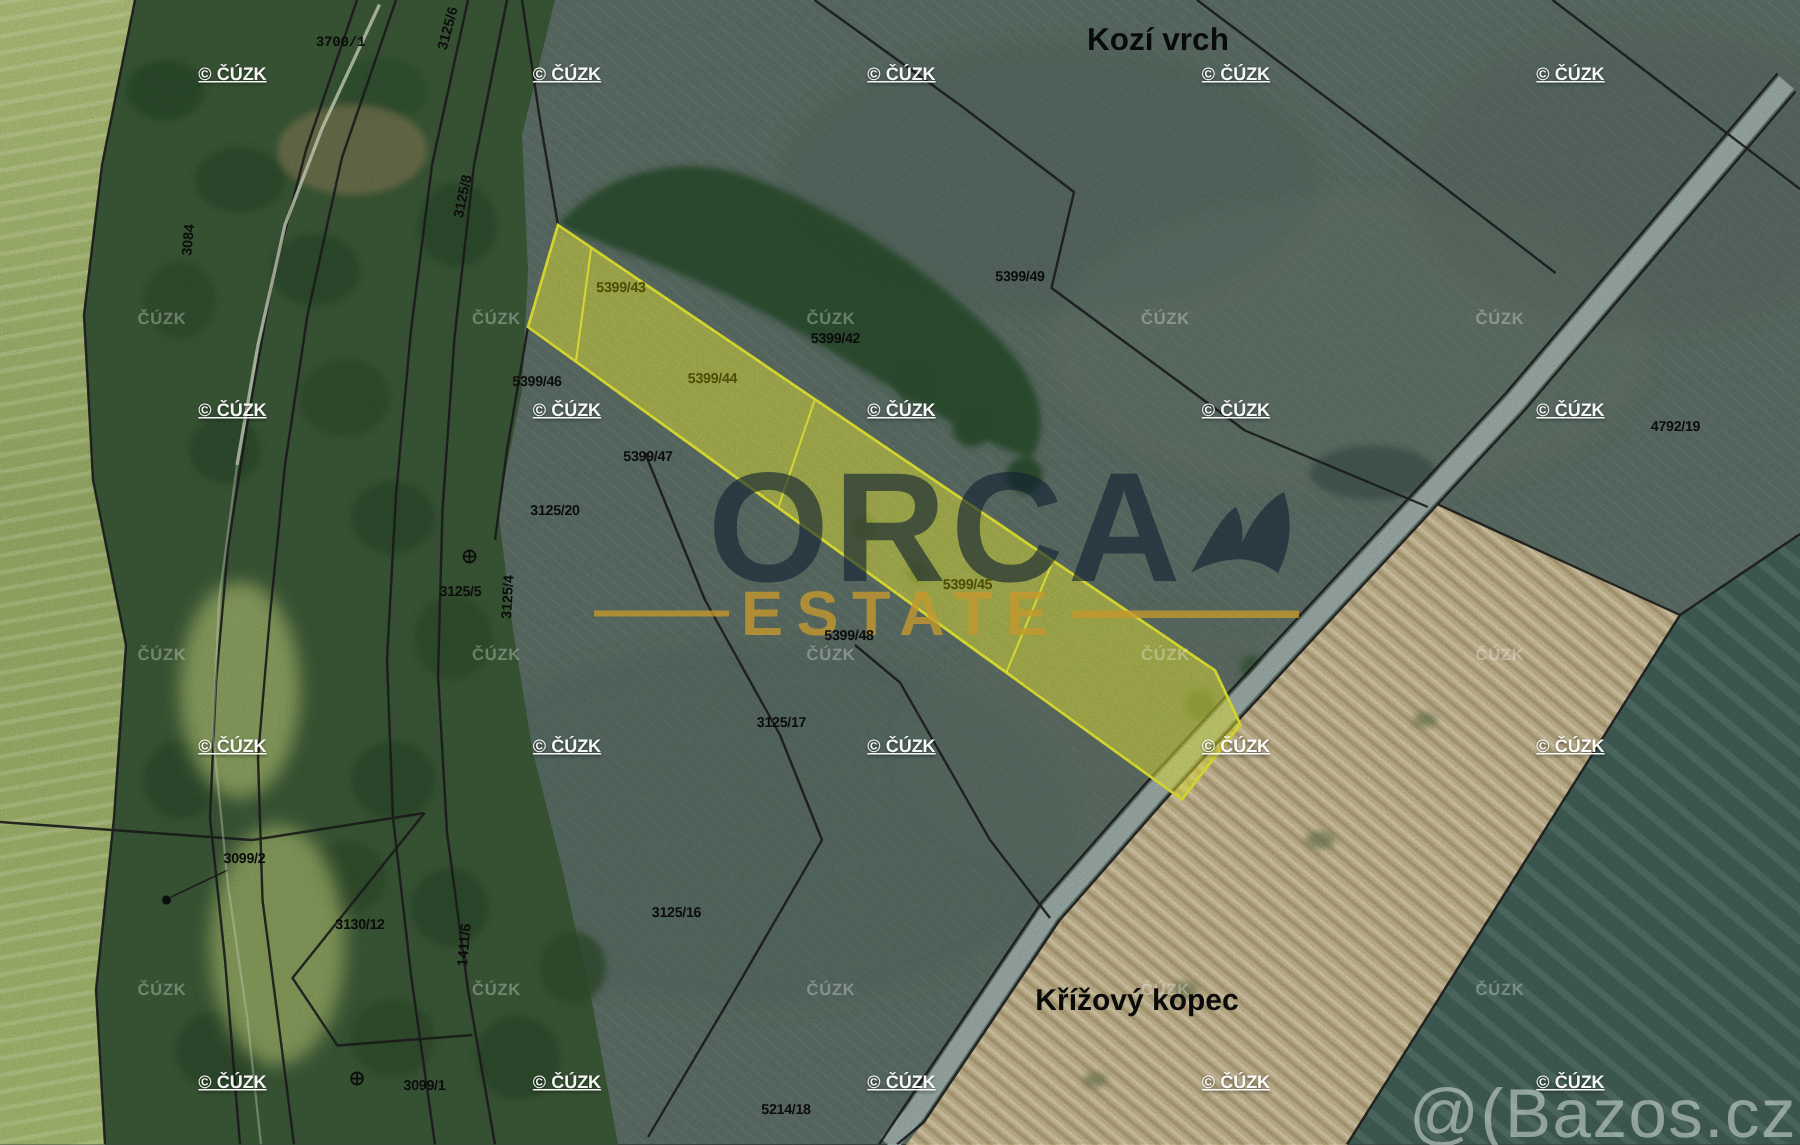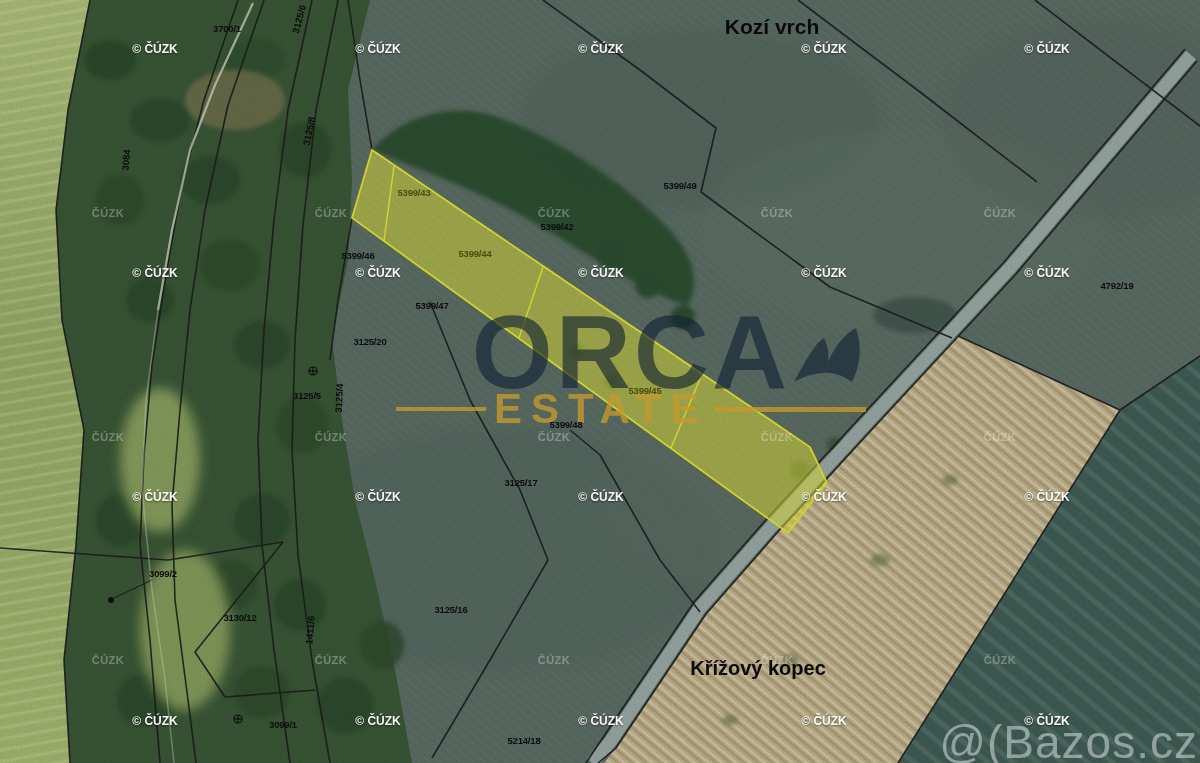--- a/index.html
+++ b/index.html
@@ -8,21 +8,21 @@
   .stage svg.terrain{position:absolute;left:0;top:0;z-index:1;}
   #labels{position:absolute;left:0;top:0;width:100%;height:100%;z-index:7;pointer-events:none;}
   #wms{position:absolute;left:0;top:0;width:100%;height:100%;z-index:4;pointer-events:none;}
   .plabel{position:absolute;transform:translate(-50%,-50%);
           font-weight:bold;font-size:9.5px;letter-spacing:-0.2px;color:#0c0c0c;white-space:nowrap;}
   .plabel.olive{color:#4d4d06;}
   .vlabel{position:absolute;transform-origin:center;font-weight:bold;font-size:9.5px;color:#0c0c0c;white-space:nowrap;}
   .place{position:absolute;transform:translate(-50%,-50%);font-weight:bold;color:#0a0a0a;white-space:nowrap;}
   .wm{position:absolute;transform:translate(-50%,-50%);color:var(--wm,#fff);
       font-weight:bold;font-size:12px;white-space:nowrap;opacity:.95;
-      text-shadow:0 1px 2px rgba(0,0,0,.55);}
+      text-shadow:0 1px 2px rgba(0,0,0,.55);text-decoration:underline;}
   .wmf{position:absolute;transform:translate(-50%,-50%);color:var(--wm,#fff);
       font-weight:bold;font-size:11px;white-space:nowrap;opacity:.30;letter-spacing:.5px;}
   .logo{position:absolute;left:396px;top:300px;width:470px;z-index:6;pointer-events:none;}
   .orca-row{display:flex;align-items:flex-end;margin-left:21px;justify-content:flex-end;}
   .orca-text{font-weight:bold;font-size:104px;line-height:1;letter-spacing:3px;
              color:var(--orca,rgba(16,32,50,.62));}
   .tail{width:74px;height:74px;margin-left:2px;margin-bottom:10px;}
   .estate-row{display:flex;align-items:center;margin-top:-16px;}
   .gline{height:4px;background:var(--gold,rgba(198,152,44,.78));}
   .gline.l{width:90px;margin-right:8px;}
@@ -234,21 +234,21 @@
     <div class="estate-row">
       <span class="gline l"></span>
       <span class="estate-text">ESTATE</span>
       <span class="gline r"></span>
     </div>
   </div>
 
   <div id="labels">
       <span class="place" style="left: 772px; top: 27px; font-size: 21px;">Kozí vrch</span>
       <span class="place" style="left: 758px; top: 668px; font-size: 20px;">Křížový kopec</span>
-      <span class="plabel" style="left: 227px; top: 28px;">3700/1</span>
+      <span class="plabel" style="left: 227px; top: 28px; font-family: Liberation Mono, monospace;">3700/1</span>
       <span class="plabel" style="left: 680px; top: 185px;">5399/49</span>
       <span class="plabel" style="left: 557px; top: 226px;">5399/42</span>
       <span class="plabel olive" style="left: 371px; top: 192px; margin-left: 43px;">5399/43</span>
       <span class="plabel olive" style="left: 456px; top: 253px; margin-left: 19px;">5399/44</span>
       <span class="plabel" style="left: 358px; top: 255px;">5399/46</span>
       <span class="plabel" style="left: 432px; top: 305px;">5399/47</span>
       <span class="plabel" style="left: 370px; top: 341px;">3125/20</span>
       <span class="plabel" style="left: 307px; top: 395px;">3125/5</span>
       <span class="plabel olive" style="left: 645px; top: 390px;">5399/45</span>
       <span class="plabel" style="left: 566px; top: 424px;">5399/48</span>

